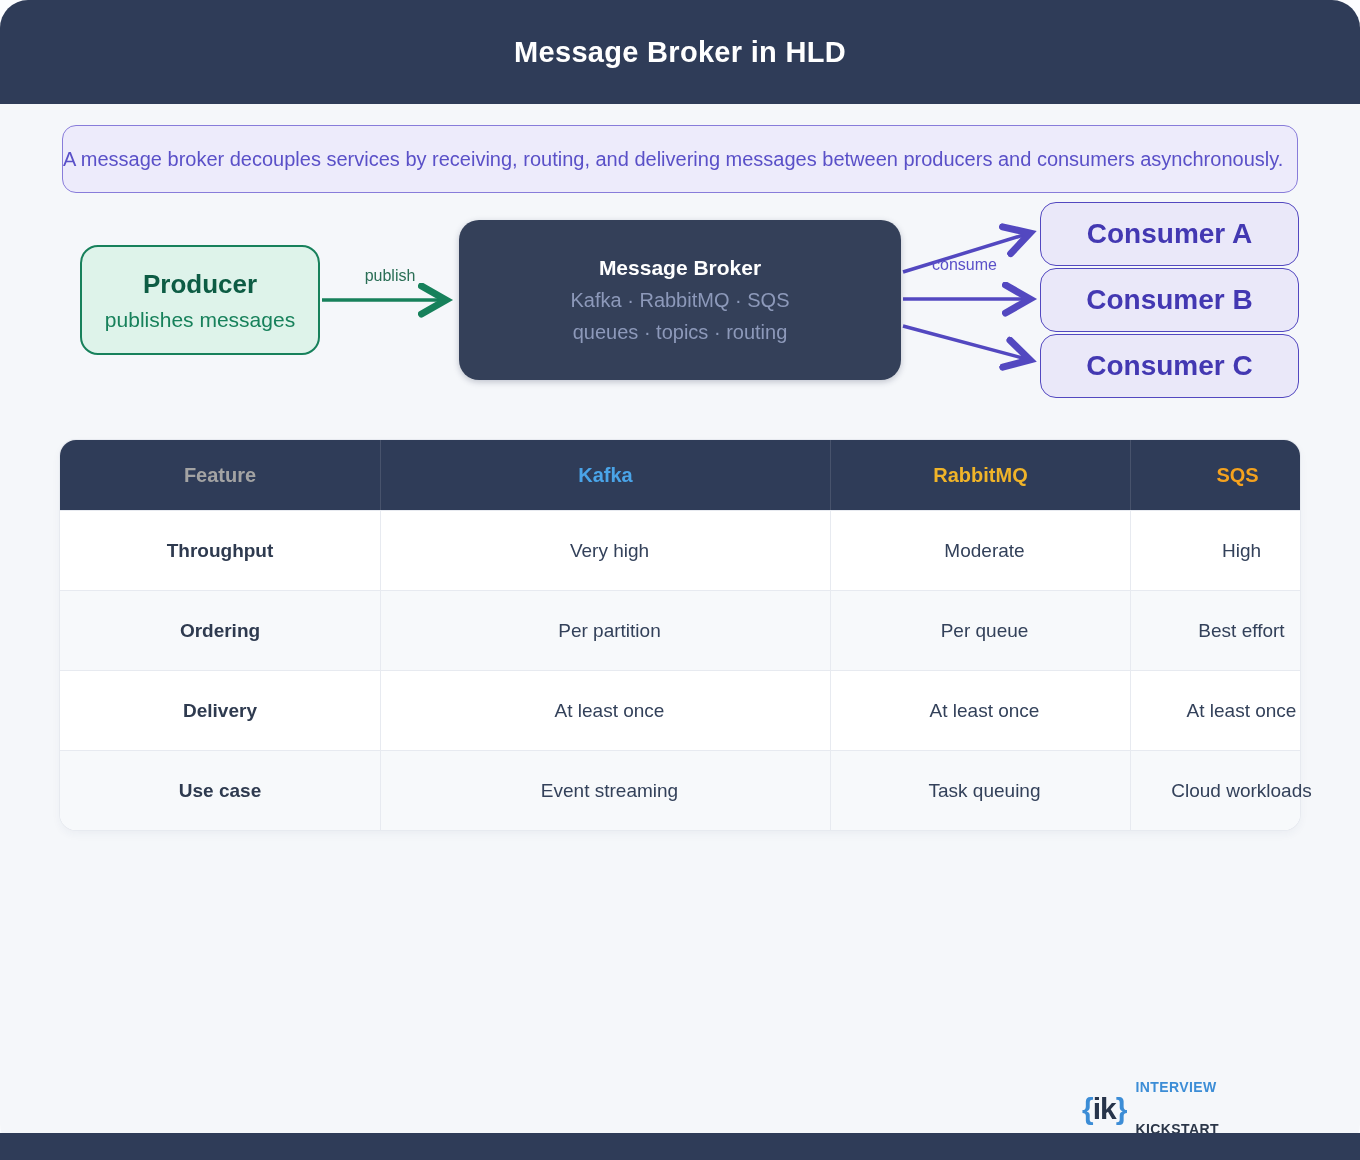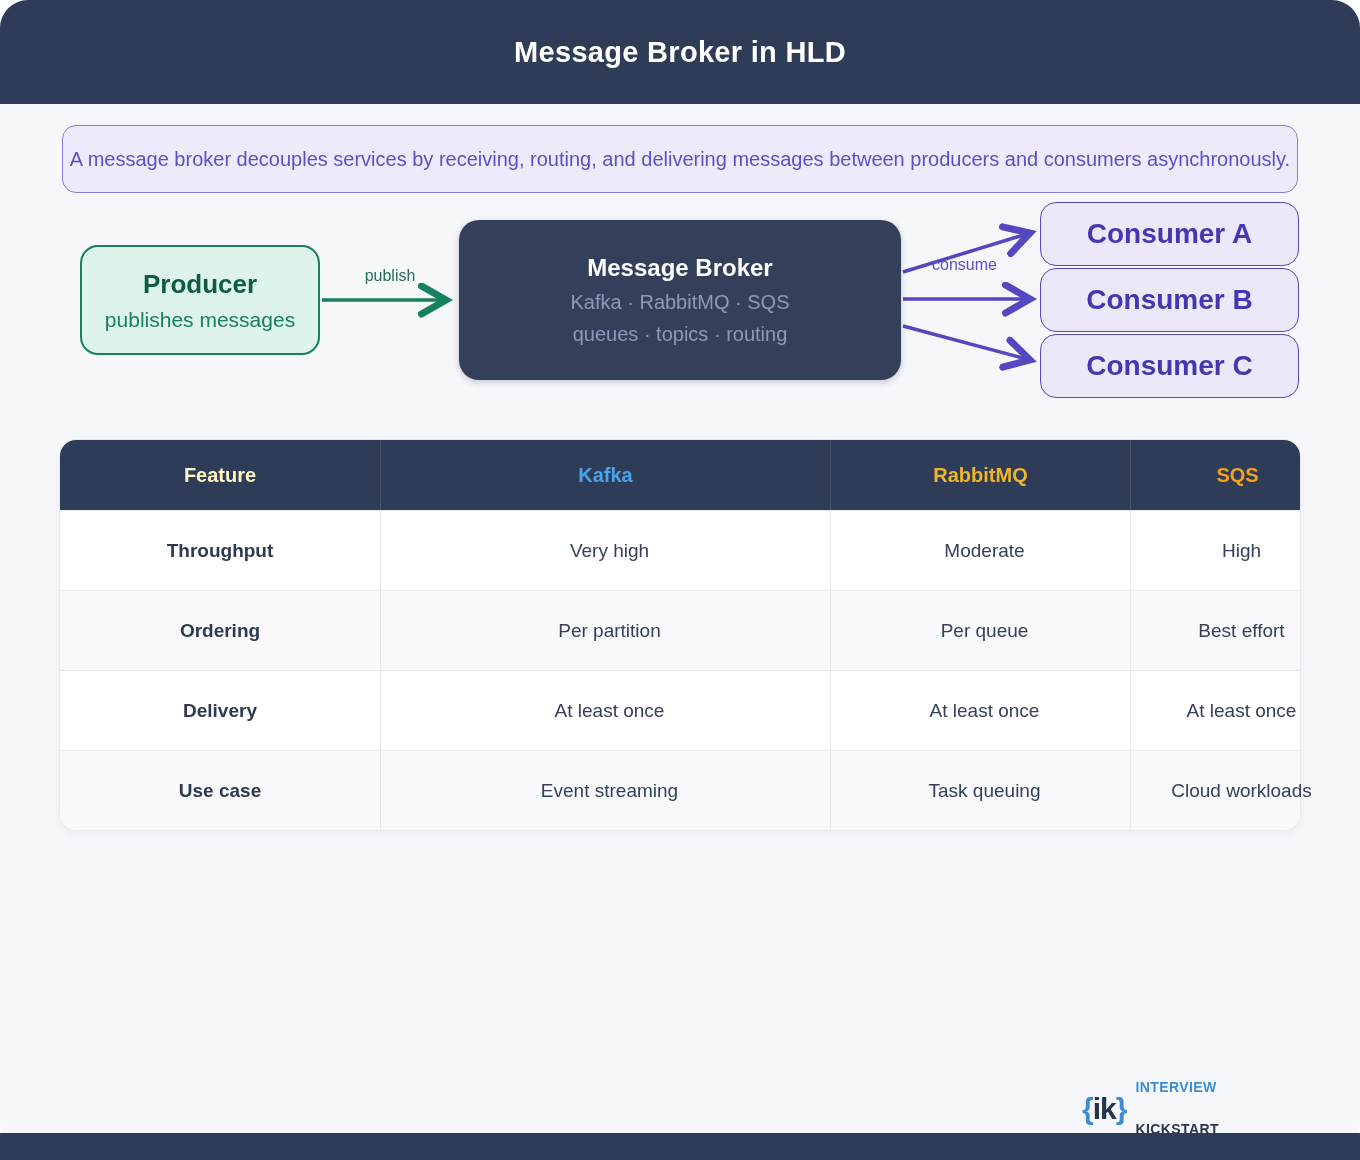--- a/index.html
+++ b/index.html
@@ -9,39 +9,39 @@
     --green-dark:#0d5c44; --green:#17815b; --mint:#def3ea;
     --kafka-blue:#4aa4e8; --amber:#f0b429; --orange:#f5a21e;
     --slate-sub:#8d99ba; --text-dark:#33415a; --row-alt:#f7f9fb; --line:#e7eaf0;
   }
   *{margin:0;padding:0;box-sizing:border-box;}
   body{font-family:"Liberation Sans","DejaVu Sans",sans-serif;background:var(--page-bg);width:1360px;height:1160px;overflow:hidden;}
   .canvas{position:relative;width:1360px;height:1160px;}
   .card{position:absolute;left:0;top:0;width:1360px;height:1152px;background:var(--card-bg);border-radius:28px;}
   .top-bar{position:absolute;left:0;top:0;width:1360px;height:104px;background:var(--navy);border-radius:28px 28px 0 0;display:flex;align-items:center;justify-content:center;}
   .top-bar h1{color:#ffffff;font-size:29px;font-weight:700;letter-spacing:.3px;}
-  .info-box{position:absolute;left:62px;top:125px;width:1236px;height:68px;background:var(--lavender);border:1.5px solid var(--purple-border);border-radius:14px;display:flex;align-items:center;justify-content:center;}
+  .info-box{position:absolute;left:62px;top:125px;width:1236px;height:68px;background:var(--lavender);border:1.5px solid var(--purple-border);border-radius:14px;display:flex;align-items:center;}
   .info-box span{white-space:nowrap;color:var(--purple-text);font-size:20px;}
   .producer-box{position:absolute;left:80px;top:245px;width:240px;height:110px;background:var(--mint);border:2px solid var(--green);border-radius:18px;display:flex;flex-direction:column;align-items:center;justify-content:center;gap:8px;}
   .producer-title{color:var(--green-dark);font-size:26px;font-weight:700;}
   .producer-sub{color:var(--green);font-size:21px;}
   .broker-box{position:absolute;left:459px;top:220px;width:442px;height:160px;background:#344059;border-radius:20px;display:flex;flex-direction:column;align-items:center;justify-content:center;gap:9px;box-shadow:0 2px 6px rgba(30,40,70,.25);}
-  .broker-title{color:#ffffff;font-size:24px;font-weight:700;}
+  .broker-title{color:#ffffff;font-size:21px;font-weight:700;}
   .broker-sub{color:var(--slate-sub);font-size:20px;}
   .consumer{position:absolute;left:1040px;width:259px;height:64px;background:var(--lavender2);border:1.5px solid var(--purple);border-radius:16px;display:flex;align-items:center;justify-content:center;color:var(--purple-deep);font-size:28px;font-weight:700;}
   .consumer-a{top:202px;} .consumer-b{top:268px;} .consumer-c{top:334px;}
   .flow-svg{position:absolute;left:0;top:0;width:1360px;height:440px;pointer-events:none;}
   .flow-label{position:absolute;font-size:16px;}
   .publish-label{left:330px;top:267px;width:120px;text-align:center;color:#2a6e55;}
   .consume-label{left:932px;top:256px;color:var(--purple-text);}
   .t-wrap{position:absolute;left:60px;top:440px;width:1240px;border-radius:16px;box-shadow:0 0 0 1px var(--line),0 4px 10px rgba(40,55,90,.05);background:#ffffff;}
   .t-head{display:flex;height:70px;background:var(--navy);border-radius:16px 16px 0 0;}
   .th,.td{display:flex;align-items:center;justify-content:center;}
   .c0{width:320px;} .c1{width:450px;} .c2{width:300px;} .c3{width:170px;}
-  .th{font-size:20px;font-weight:700;color:#fef9c3;}
+  .th{font-size:20px;font-weight:700;color:#a3a3a3;}
   .th.c1{border-left:1px solid rgba(255,255,255,.12);color:var(--kafka-blue);}
   .th.c2{border-left:1px solid rgba(255,255,255,.12);color:var(--amber);}
   .th.c3{border-left:1px solid rgba(255,255,255,.12);color:var(--orange);}
   .t-row{display:flex;height:80px;background:#ffffff;border-top:1px solid var(--line);}
   .t-row.alt{background:var(--row-alt);}
   .t-row:last-child{border-radius:0 0 16px 16px;}
   .td{font-size:19px;color:var(--text-dark);}
   .td.c0{font-weight:700;color:#2e3a4f;}
   .td.c1,.td.c2,.td.c3{border-left:1px solid var(--line);padding-left:8px;}
   .shift{display:inline-block;transform:translateX(22px);white-space:nowrap;}

